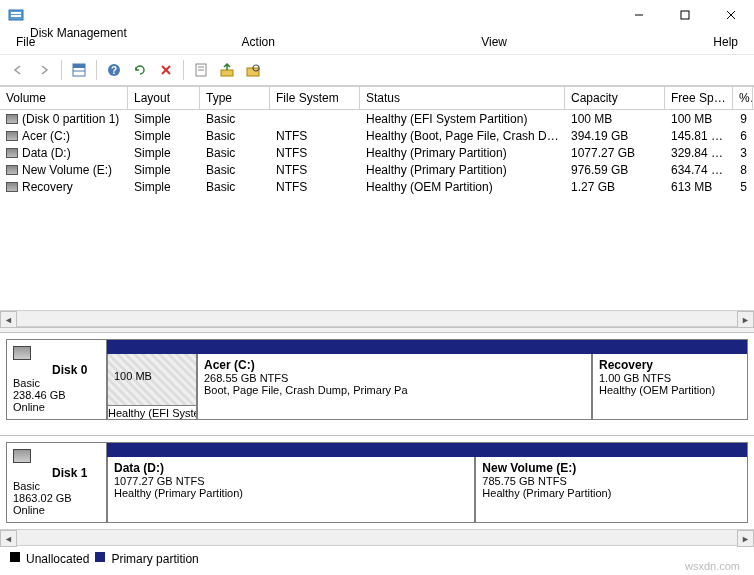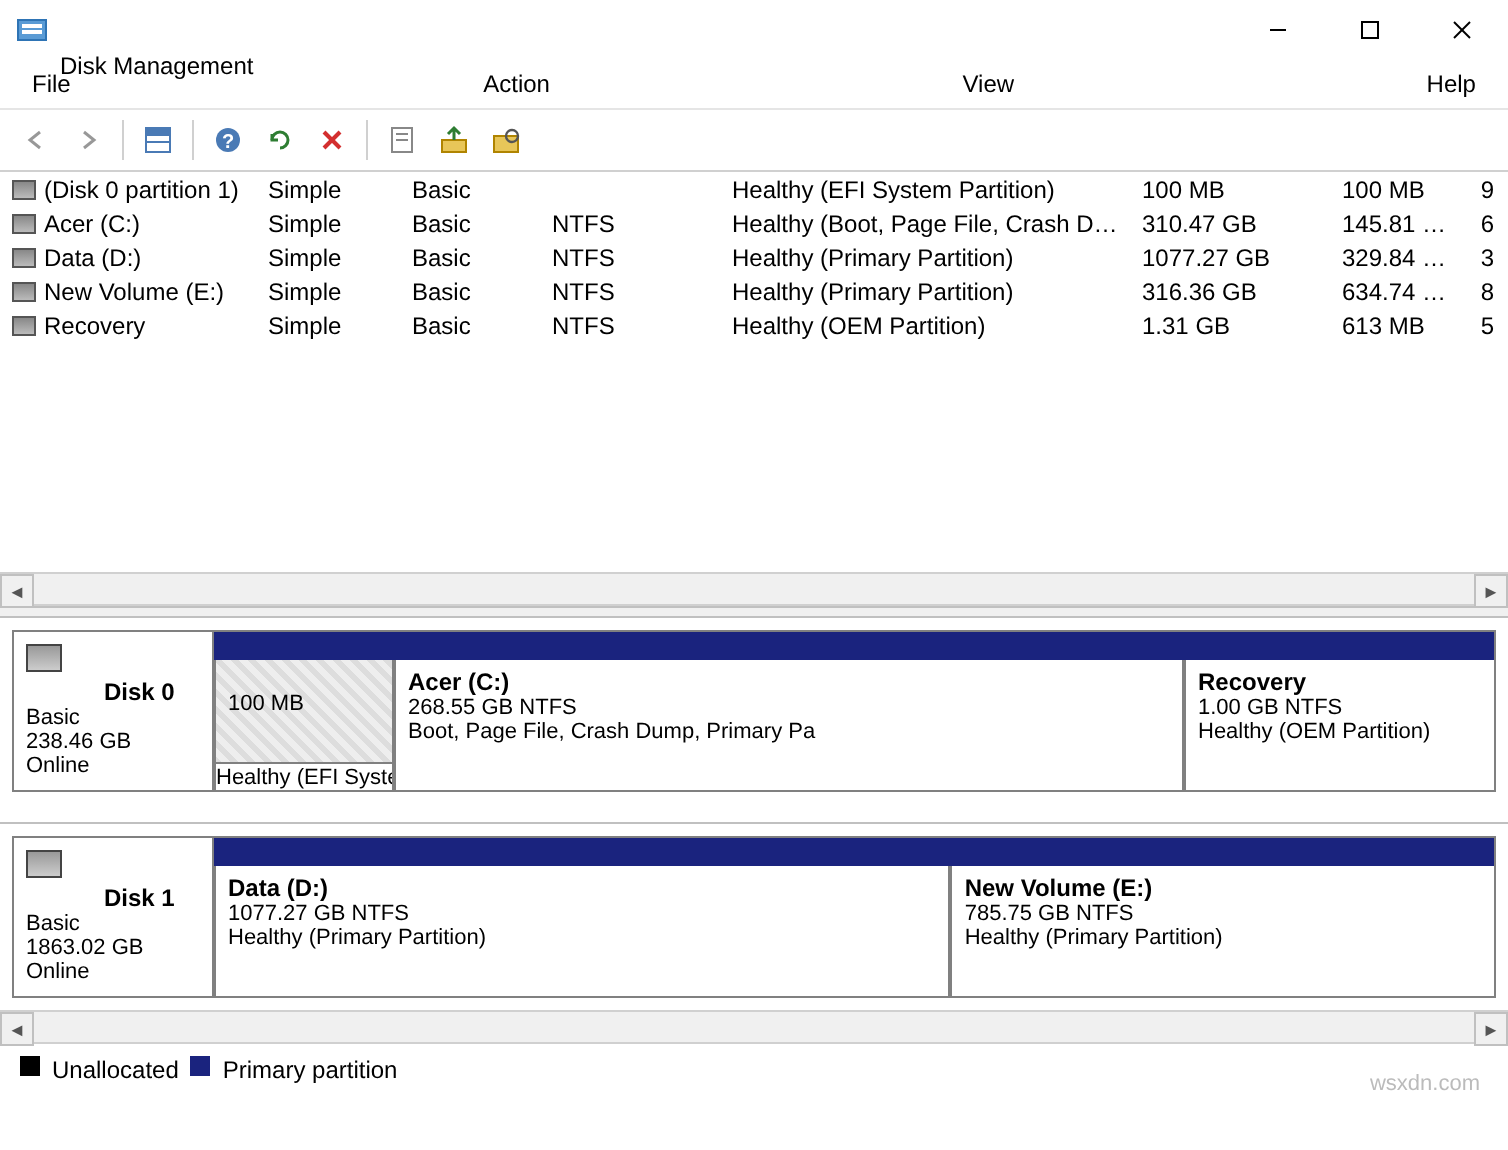--- a/index.html
+++ b/index.html
@@ -138,68 +138,78 @@
     </div>
   <div class="tbtn">
       <svg width="16" height="16">
         <rect x="2" y="6" width="12" height="8" fill="#e8c659" stroke="#b08400"></rect>
         <circle cx="11" cy="6" r="3" fill="none" stroke="#555" stroke-width="1.2"></circle>
       </svg>
     </div>
 </div>
 
 <div class="grid">
+  <div class="grid-header">
+    <div class="gh c0">Volume</div>
+    <div class="gh c1">Layout</div>
+    <div class="gh c2">Type</div>
+    <div class="gh c3">File System</div>
+    <div class="gh c4">Status</div>
+    <div class="gh c5">Capacity</div>
+    <div class="gh c6">Free Spa...</div>
+    <div class="gh c7">%</div>
+  </div>
   <div class="grid-body" id="grid-body">
       <div class="grid-row">
         <div class="gc c0"><span class="drive-icon"></span>(Disk 0 partition 1)</div>
         <div class="gc c1">Simple</div>
         <div class="gc c2">Basic</div>
         <div class="gc c3"></div>
         <div class="gc c4">Healthy (EFI System Partition)</div>
         <div class="gc c5">100 MB</div>
         <div class="gc c6">100 MB</div>
         <div class="gc c7">9</div>
       </div>
       <div class="grid-row">
         <div class="gc c0"><span class="drive-icon"></span>Acer (C:)</div>
         <div class="gc c1">Simple</div>
         <div class="gc c2">Basic</div>
         <div class="gc c3">NTFS</div>
         <div class="gc c4">Healthy (Boot, Page File, Crash Dum...</div>
-        <div class="gc c5">310.47 GB</div>
+        <div class="gc c5">394.19 GB</div>
         <div class="gc c6">145.81 GB</div>
         <div class="gc c7">6</div>
       </div>
       <div class="grid-row">
         <div class="gc c0"><span class="drive-icon"></span>Data (D:)</div>
         <div class="gc c1">Simple</div>
         <div class="gc c2">Basic</div>
         <div class="gc c3">NTFS</div>
         <div class="gc c4">Healthy (Primary Partition)</div>
         <div class="gc c5">1077.27 GB</div>
         <div class="gc c6">329.84 GB</div>
         <div class="gc c7">3</div>
       </div>
       <div class="grid-row">
         <div class="gc c0"><span class="drive-icon"></span>New Volume (E:)</div>
         <div class="gc c1">Simple</div>
         <div class="gc c2">Basic</div>
         <div class="gc c3">NTFS</div>
         <div class="gc c4">Healthy (Primary Partition)</div>
-        <div class="gc c5">316.36 GB</div>
+        <div class="gc c5">976.59 GB</div>
         <div class="gc c6">634.74 GB</div>
         <div class="gc c7">8</div>
       </div>
       <div class="grid-row">
         <div class="gc c0"><span class="drive-icon"></span>Recovery</div>
         <div class="gc c1">Simple</div>
         <div class="gc c2">Basic</div>
         <div class="gc c3">NTFS</div>
         <div class="gc c4">Healthy (OEM Partition)</div>
-        <div class="gc c5">1.31 GB</div>
+        <div class="gc c5">1.27 GB</div>
         <div class="gc c6">613 MB</div>
         <div class="gc c7">5</div>
       </div>
     </div>
 </div>
 <div style="position:relative">
     <span class="watermark">wsxdn.com</span>
   </div>
 <div class="scroll-h">
   <div class="scroll-btn">◄</div>

